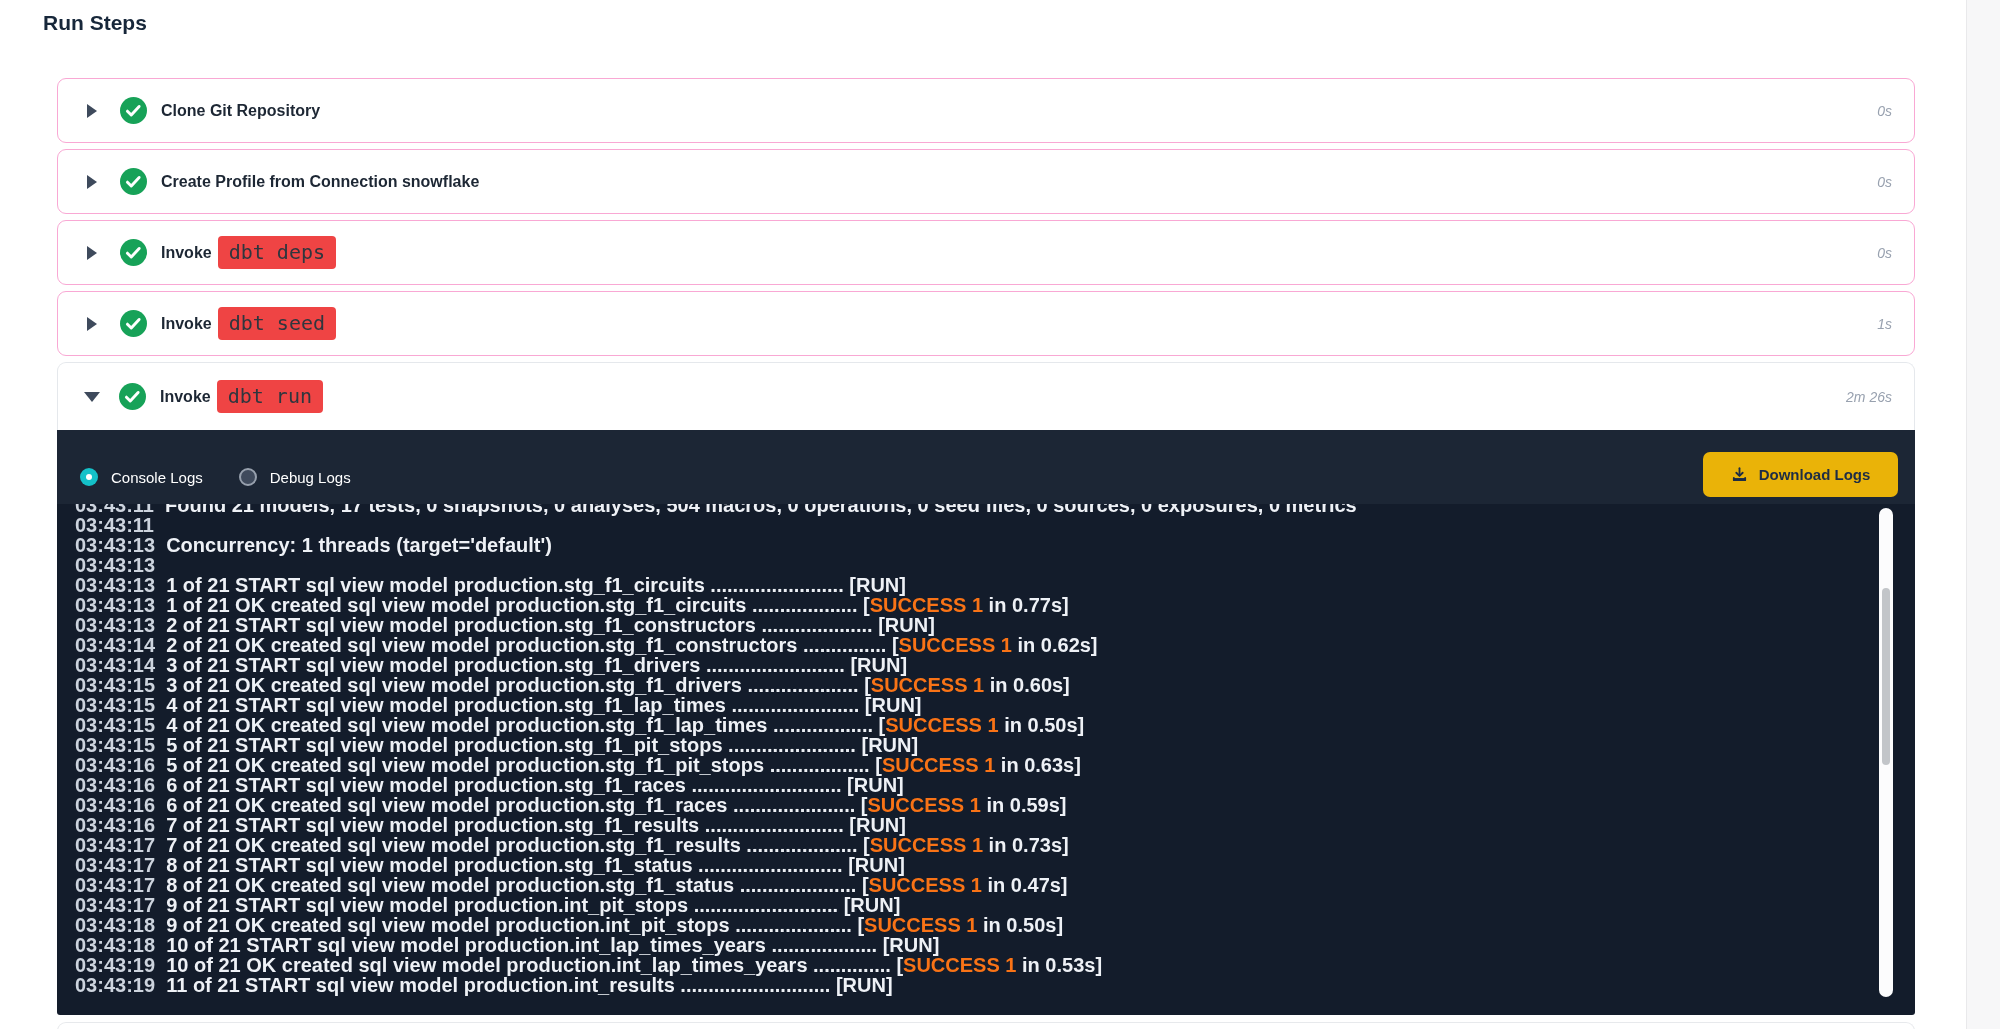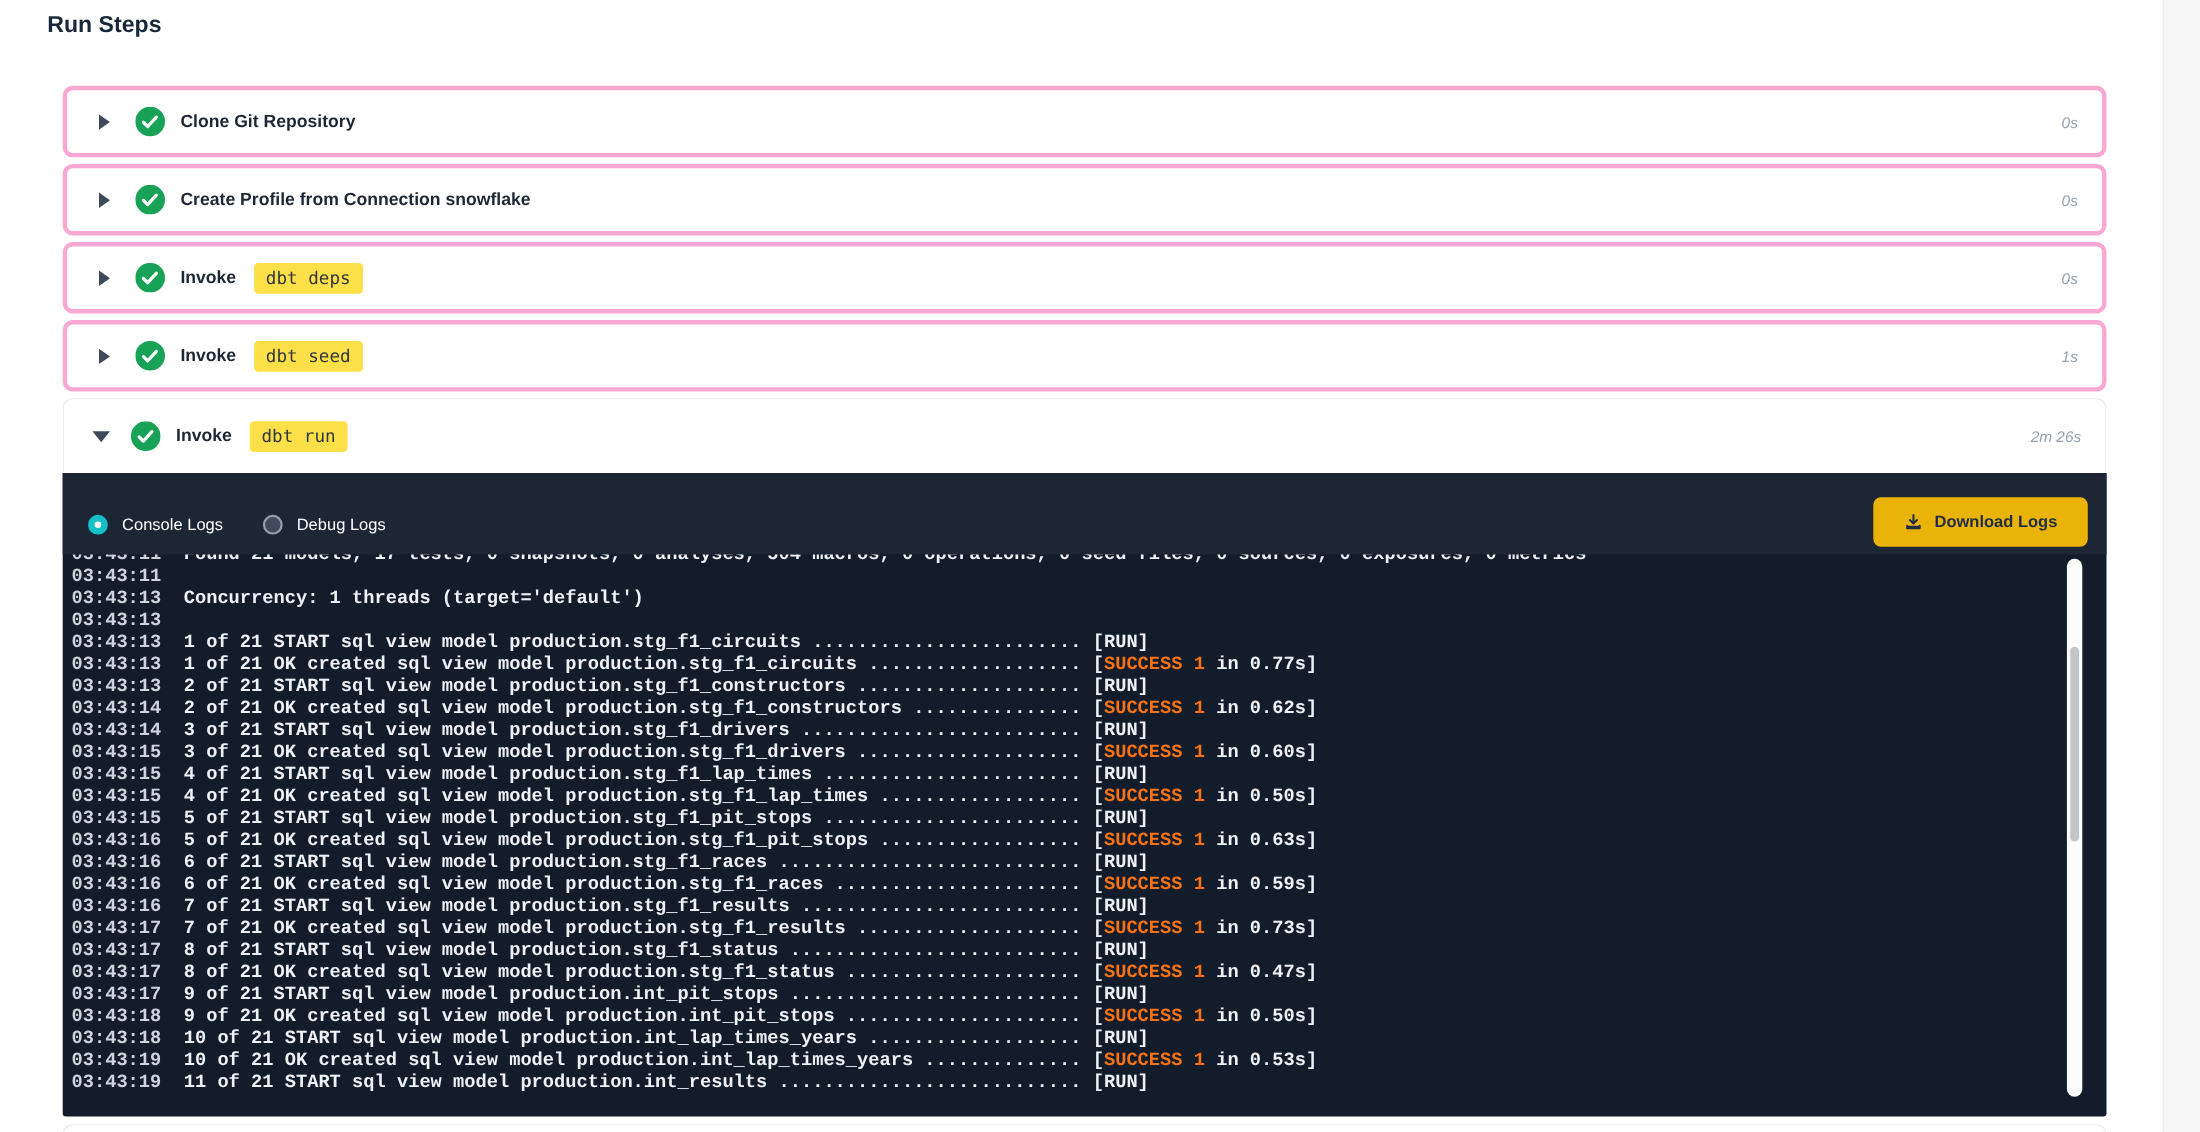--- a/index.html
+++ b/index.html
@@ -2,33 +2,33 @@
 <html><head>
 <meta charset="utf-8">
 <style>
   html,body{margin:0;padding:0;background:#ffffff;}
   body{width:2000px;height:1029px;overflow:hidden;font-family:"Liberation Sans",sans-serif;}
   .page{position:relative;width:2000px;height:1029px;background:#ffffff;}
 
   .page-title{position:absolute;left:43px;top:11px;font-size:21px;font-weight:700;color:#17273a;}
 
   .card{position:absolute;left:57px;width:1858px;height:65px;box-sizing:border-box;
-        background:#fff;border:4px solid #f9a8d4;border-radius:9px;
+        background:#fff;border:1px solid #f9a8d4;border-radius:9px;
         display:flex;align-items:center;padding:0 22px 0 29px;cursor:pointer;}
 
   .caret{width:0;height:0;border-top:7px solid transparent;border-bottom:7px solid transparent;
          border-left:10px solid #3e4a5c;margin-right:23px;flex:none;}
   .caret.down{border-left:8px solid transparent;border-right:8px solid transparent;
          border-top:10px solid #3e4a5c;border-bottom:none;margin-right:19px;margin-left:-3px;}
 
   .check{margin-right:14px;flex:none;display:block;}
 
   .step-title{font-size:16px;font-weight:700;color:#1d2734;}
-  .badge{margin-left:16px;background:#fde047;border-radius:4px;padding:4px 11px 5px;
-         font-family:"DejaVu Sans Mono",monospace;font-size:16px;color:#2f363e;}
+  .badge{margin-left:6px;background:#ef4444;border-radius:4px;padding:4px 11px 5px;
+         font-family:"DejaVu Sans Mono",monospace;font-size:20px;color:#2f363e;}
   .dur{margin-left:auto;font-size:14px;color:#98a1af;font-style:italic;}
 
   .expanded-card{position:absolute;left:57px;top:362px;width:1858px;box-sizing:border-box;}
   .exp-header{height:68px;box-sizing:border-box;border:1px solid #e5e8ec;border-bottom:none;
          border-radius:9px 9px 0 0;display:flex;align-items:center;padding:0 22px 0 29px;
          background:#fff;cursor:pointer;}
 
   .log-panel{position:relative;height:585px;background:#131c2b;border-radius:0 0 3px 3px;}
   .panel-top{position:absolute;top:0;left:0;right:0;height:74px;background:#1c2635;}
   .radio-group{position:absolute;top:38px;left:23px;display:flex;gap:36px;align-items:center;}
@@ -37,22 +37,22 @@
   .radio.sel{background:#14c1c9;position:relative;}
   .radio.sel::after{content:"";position:absolute;left:6px;top:6px;width:6px;height:6px;border-radius:50%;background:#fff;}
   .radio.unsel{background:#3f4a5c;border:2px solid #97a0ad;box-sizing:border-box;}
   .radio-label{font-size:15px;font-weight:400;color:#ffffff;}
 
   .dl-btn{position:absolute;top:22px;right:17px;height:45px;width:195px;box-sizing:border-box;
          background:#eab308;border:none;border-radius:7px;display:flex;align-items:center;justify-content:center;
          gap:11px;font-family:"Liberation Sans",sans-serif;font-size:15px;font-weight:700;color:#1e2d45;cursor:pointer;}
 
   .log-viewport{position:absolute;left:0;top:74px;width:100%;height:508px;overflow:hidden;}
-  .log-content{margin-top:-9px;padding-left:8px;font-family:Liberation Mono, monospace;
-         font-size:17px;font-weight:700;white-space:pre;}
+  .log-content{margin-top:-9px;padding-left:18px;font-family:Liberation Sans, sans-serif;
+         font-size:20px;font-weight:700;white-space:pre;}
   .log-line{height:20px;line-height:20px;}
   .lt{color:#cdd4de;}
   .lm{color:#eef1f6;}
   .lg{color:#f97316;}
 
   .sb-track{position:absolute;left:1822px;top:78px;width:14px;height:489px;background:#fcfcfd;border-radius:7px;}
   .sb-thumb{position:absolute;left:3px;top:80px;width:8px;height:177px;background:#c2c5c9;border-radius:4px;}
 
   .next-card-sliver{position:absolute;left:57px;top:1022px;width:1858px;height:10px;box-sizing:border-box;
          background:#fff;border:1px solid #e7e9ec;border-bottom:none;border-radius:9px 9px 0 0;}

